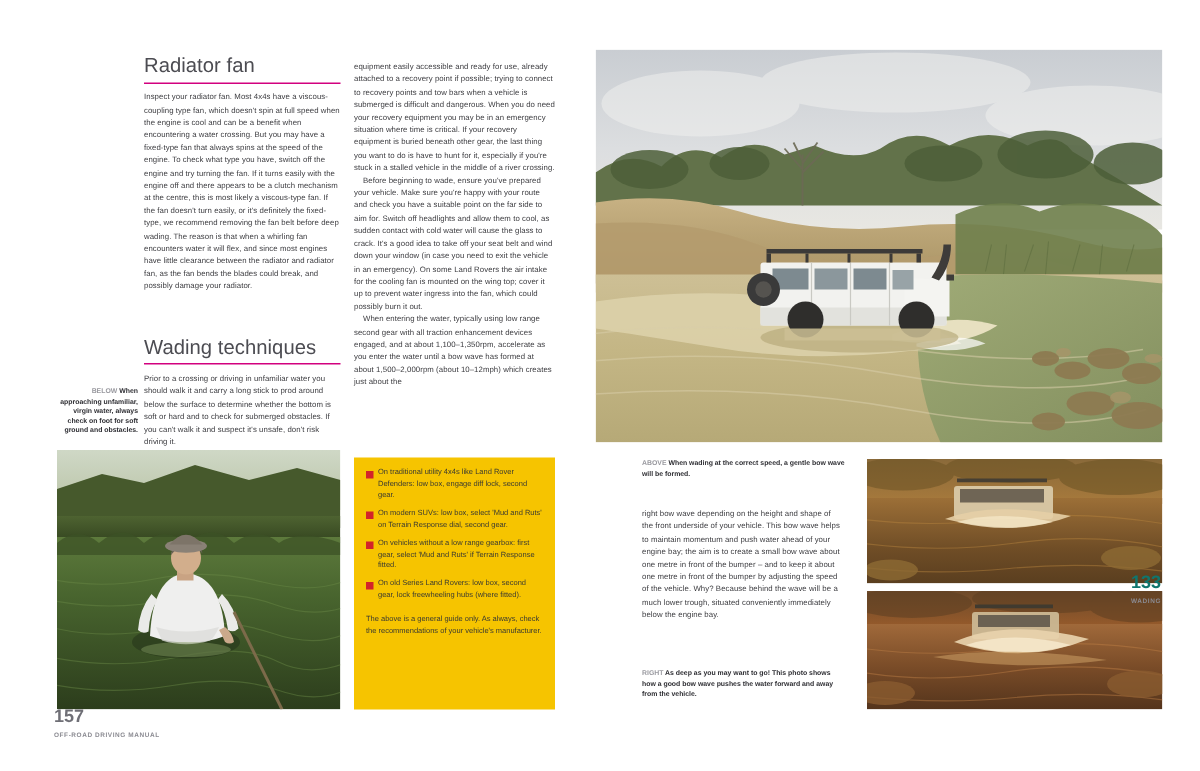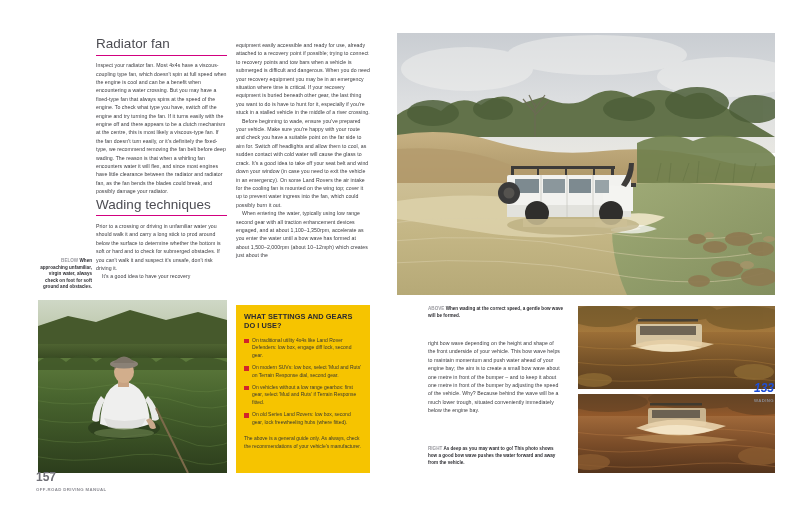--- a/index.html
+++ b/index.html
@@ -59,21 +59,21 @@
     margin-bottom: 5.5px;
   }
 
   #col-left {
     position: absolute;
     left: 96px; top: 36px;
     width: 131px;
   }
   #col-left-text1 { margin-top: 0; }
 
-  #heading-wading-wrap { margin-top: 1px; }
+  #heading-wading-wrap { margin-top: 28px; }
 
   #col-mid {
     position: absolute;
     left: 236px; top: 41px;
     width: 134px;
   }
 
   
   .side-caption {
     position: absolute;
@@ -221,22 +221,21 @@
   }
   .folio-right {
     position: absolute;
     right: 26px; bottom: 22px;
     text-align: right;
   }
   .folio-right .folio-num {
     font-size: 12px;
     font-weight: bold;
     line-height: 13px;
-    color: #1d4ed8;
-    font-style: italic;
+    color: #0f766e;
   }
   .folio-right .folio-txt {
     font-size: 4.3px;
     font-weight: bold;
     letter-spacing: 0.09em;
     color: #8b8b92;
     margin-top: 3px;
     text-transform: uppercase;
   }
 
@@ -331,21 +330,20 @@
           <path d="M75 63 q11 -13 22 0 Z" fill="#7d7468"></path>
         </g>
 
         <path d="M118 108 L150 173" stroke="#7c6a4a" stroke-width="2" fill="none"></path>
 
         <ellipse cx="86" cy="133" rx="30" ry="5" fill="#8fa86a" opacity="0.4"></ellipse>
       </svg>
     </div>
 
     <div class="callout">
-      <div class="callout-title">WHAT SETTINGS AND GEARS DO I USE?</div>
       <ul class="callout-list">
         <li>
           <span class="bullet-square"></span>
           <span>On traditional utility 4x4s like Land Rover Defenders: low box, engage diff lock, second gear.</span>
         </li>
         <li>
           <span class="bullet-square"></span>
           <span>On modern SUVs: low box, select 'Mud and Ruts' on Terrain Response dial, second gear.</span>
         </li>
         <li>

